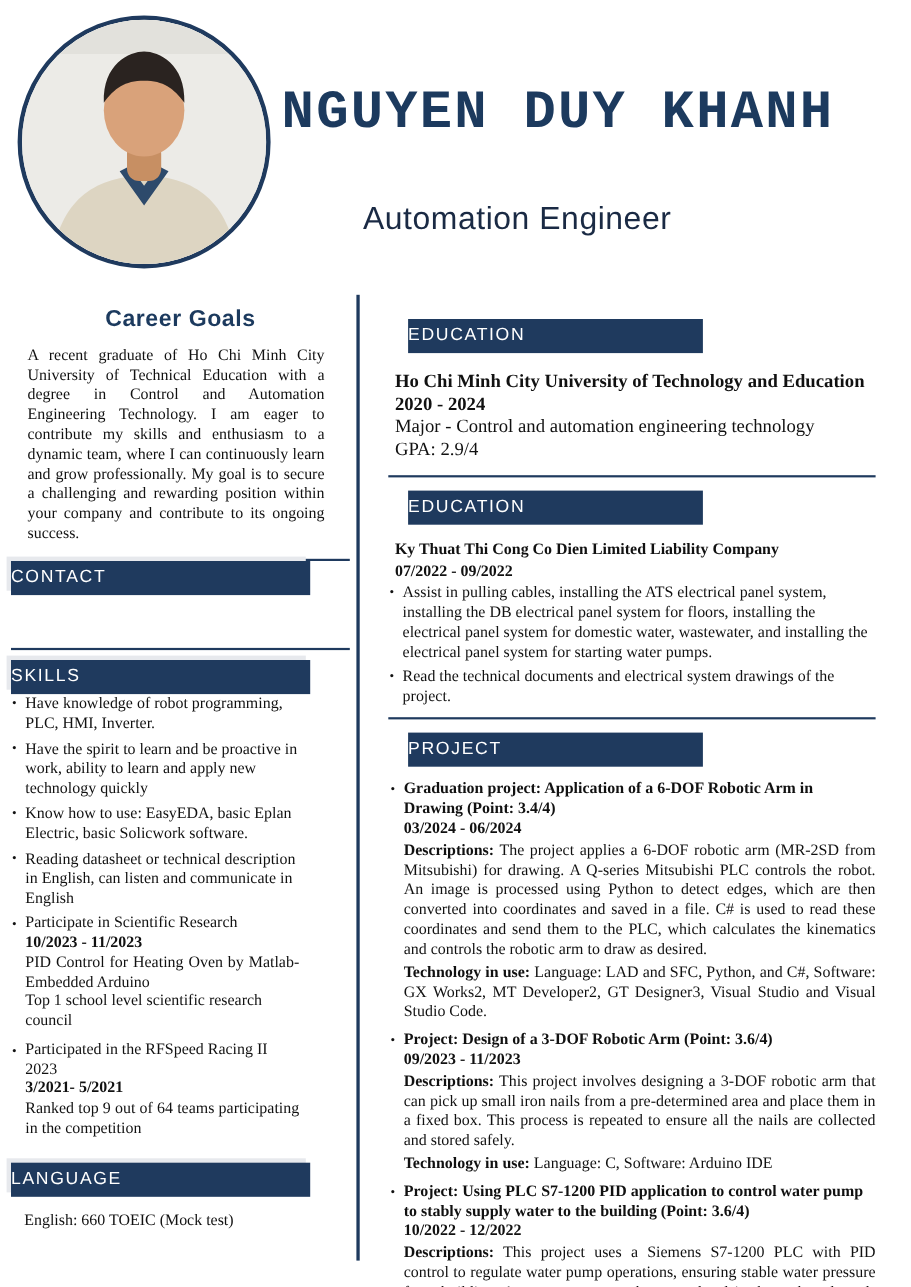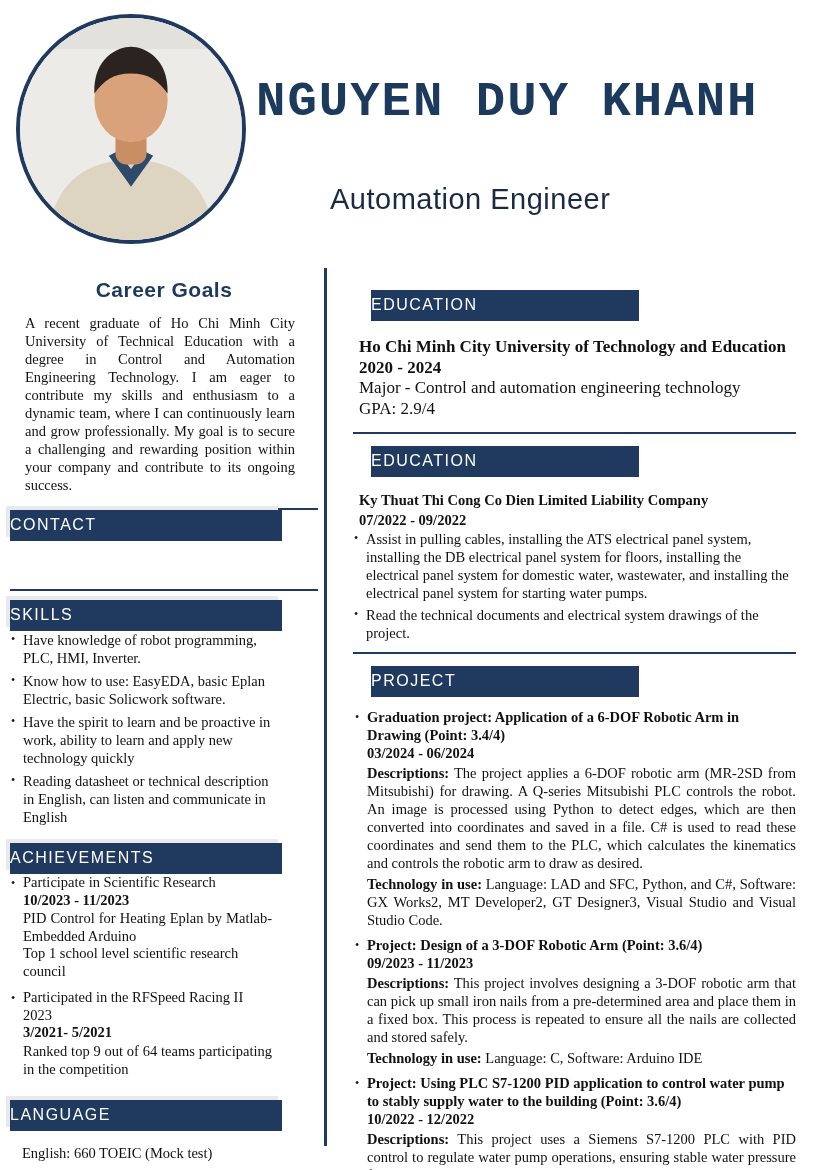--- a/index.html
+++ b/index.html
@@ -121,31 +121,30 @@
       <hr class="rule rule-left">
 
       <div class="bar bar-left contact-bar">CONTACT</div>
       <div class="contact-space"></div>
 
       <hr class="rule rule-left">
 
       <div class="bar bar-left skills-bar">SKILLS</div>
       <ul class="list skills-list">
         <li><span class="body-text">Have knowledge of robot programming, PLC, HMI, Inverter.</span></li>
+        <li><span class="body-text">Have the spirit to learn and be proactive in work, ability to learn and apply new technology quickly</span></li>
         <li><span class="body-text">Know how to use: EasyEDA, basic Eplan Electric, basic Solicwork software.</span></li>
-        <li><span class="body-text">Have the spirit to learn and be proactive in work, ability to learn and apply new technology quickly</span></li>
         <li><span class="body-text">Reading datasheet or technical description in English, can listen and communicate in English</span></li>
       </ul>
 
-      <div class="bar bar-left achievements-bar">ACHIEVEMENTS</div>
       <ul class="list achievements-list">
         <li>
           <div>Participate in Scientific Research</div>
           <div class="bold">10/2023 - 11/2023</div>
-          <div class="body-text">PID Control for Heating Eplan by Matlab-Embedded Arduino</div>
+          <div class="body-text">PID Control for Heating Oven by Matlab-Embedded Arduino</div>
           <div>Top 1 school level scientific research council</div>
         </li>
         <li>
           <div>Participated in the RFSpeed Racing II 2023</div>
           <div class="bold">3/2021- 5/2021</div>
           <div class="body-text">Ranked top 9 out of 64 teams participating in the competition</div>
         </li>
       </ul>
 
       <div class="bar bar-left language-bar">LANGUAGE</div>

